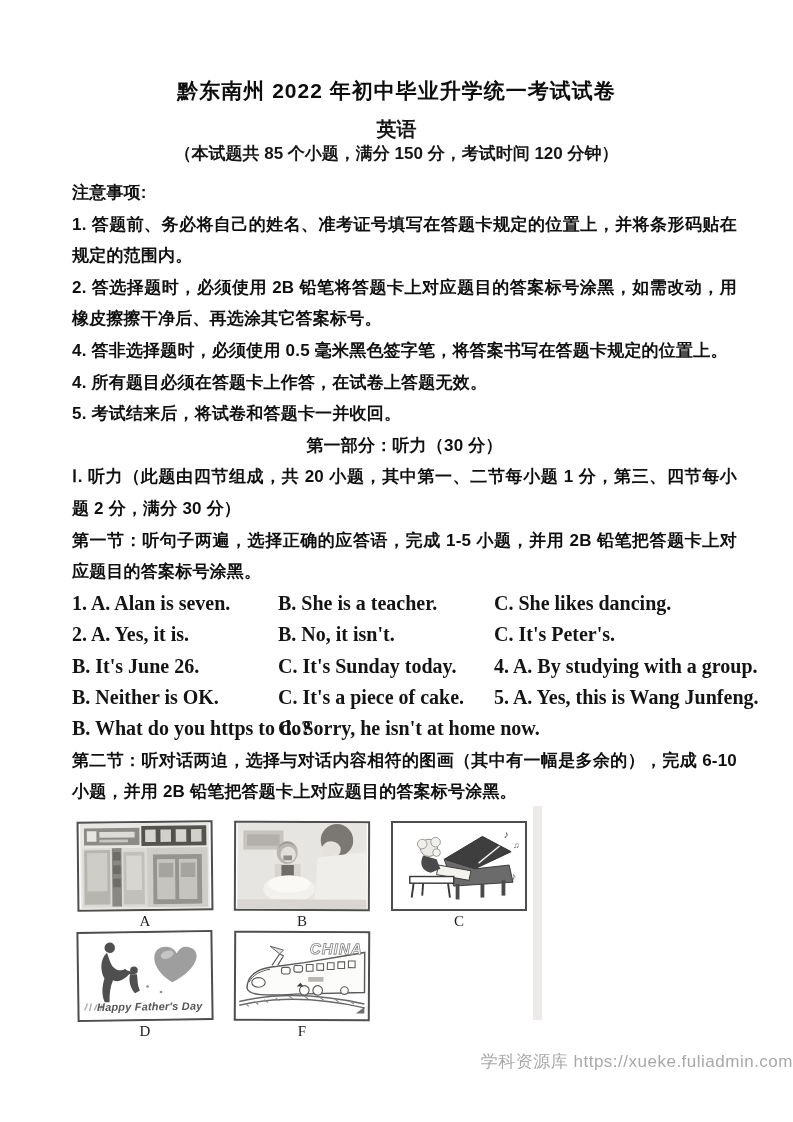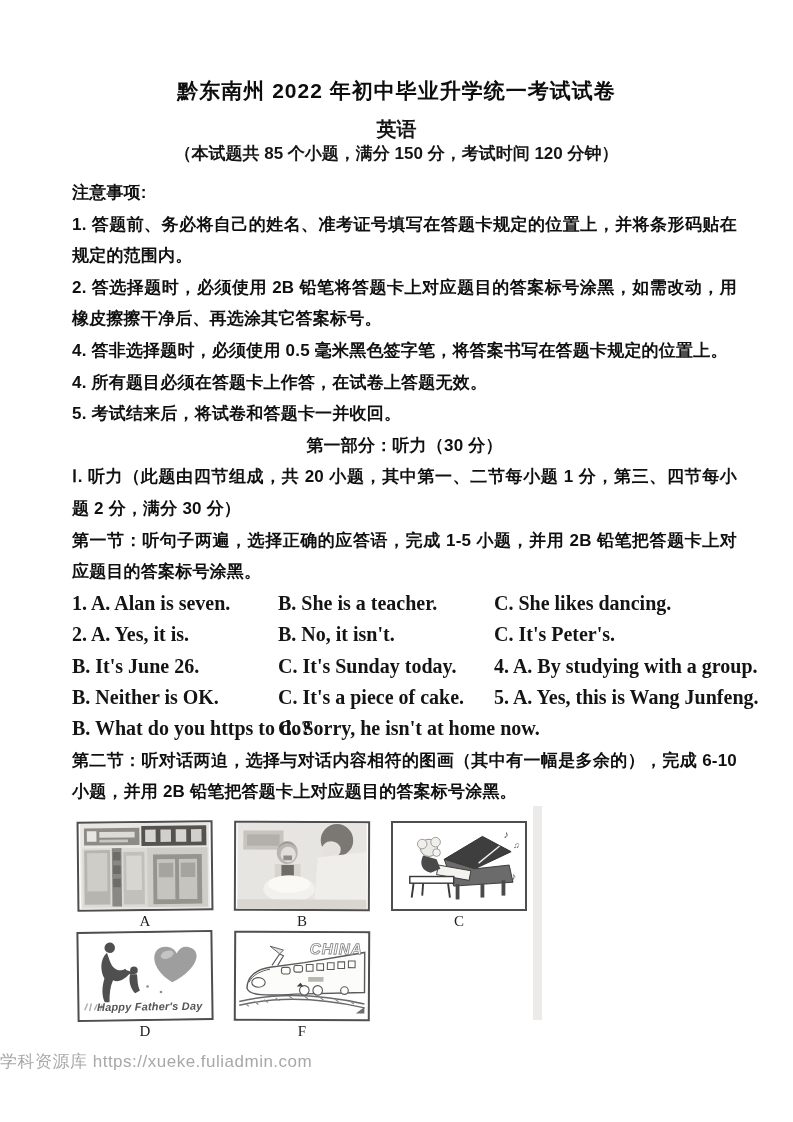--- a/index.html
+++ b/index.html
@@ -42,21 +42,21 @@
     text-align:center; font-family:"Liberation Serif",serif;
     font-size:15px; font-weight:400; line-height:16px; margin-top:2px; color:#222;
   }
   svg text{ font-family:"Liberation Sans",sans-serif; }
   .scan-strip{
     position:absolute; left:533px; top:806px; width:9px; height:214px;
     background:#e2e1dd; opacity:.65;
   }
   .footer{
     position:absolute; top:1050px; left:0; width:100%;
-    text-align:left; color:#a8a8a8; font-size:17px; font-weight:400;
+    text-align:right; color:#a8a8a8; font-size:17px; font-weight:400;
     letter-spacing:.5px; font-family:"Liberation Sans",sans-serif;
   }
 </style>
 </head>
 <body>
 
 <div class="page">
 
   <div class="header">
     <div class="title">黔东南州 2022 年初中毕业升学统一考试试卷</div>

